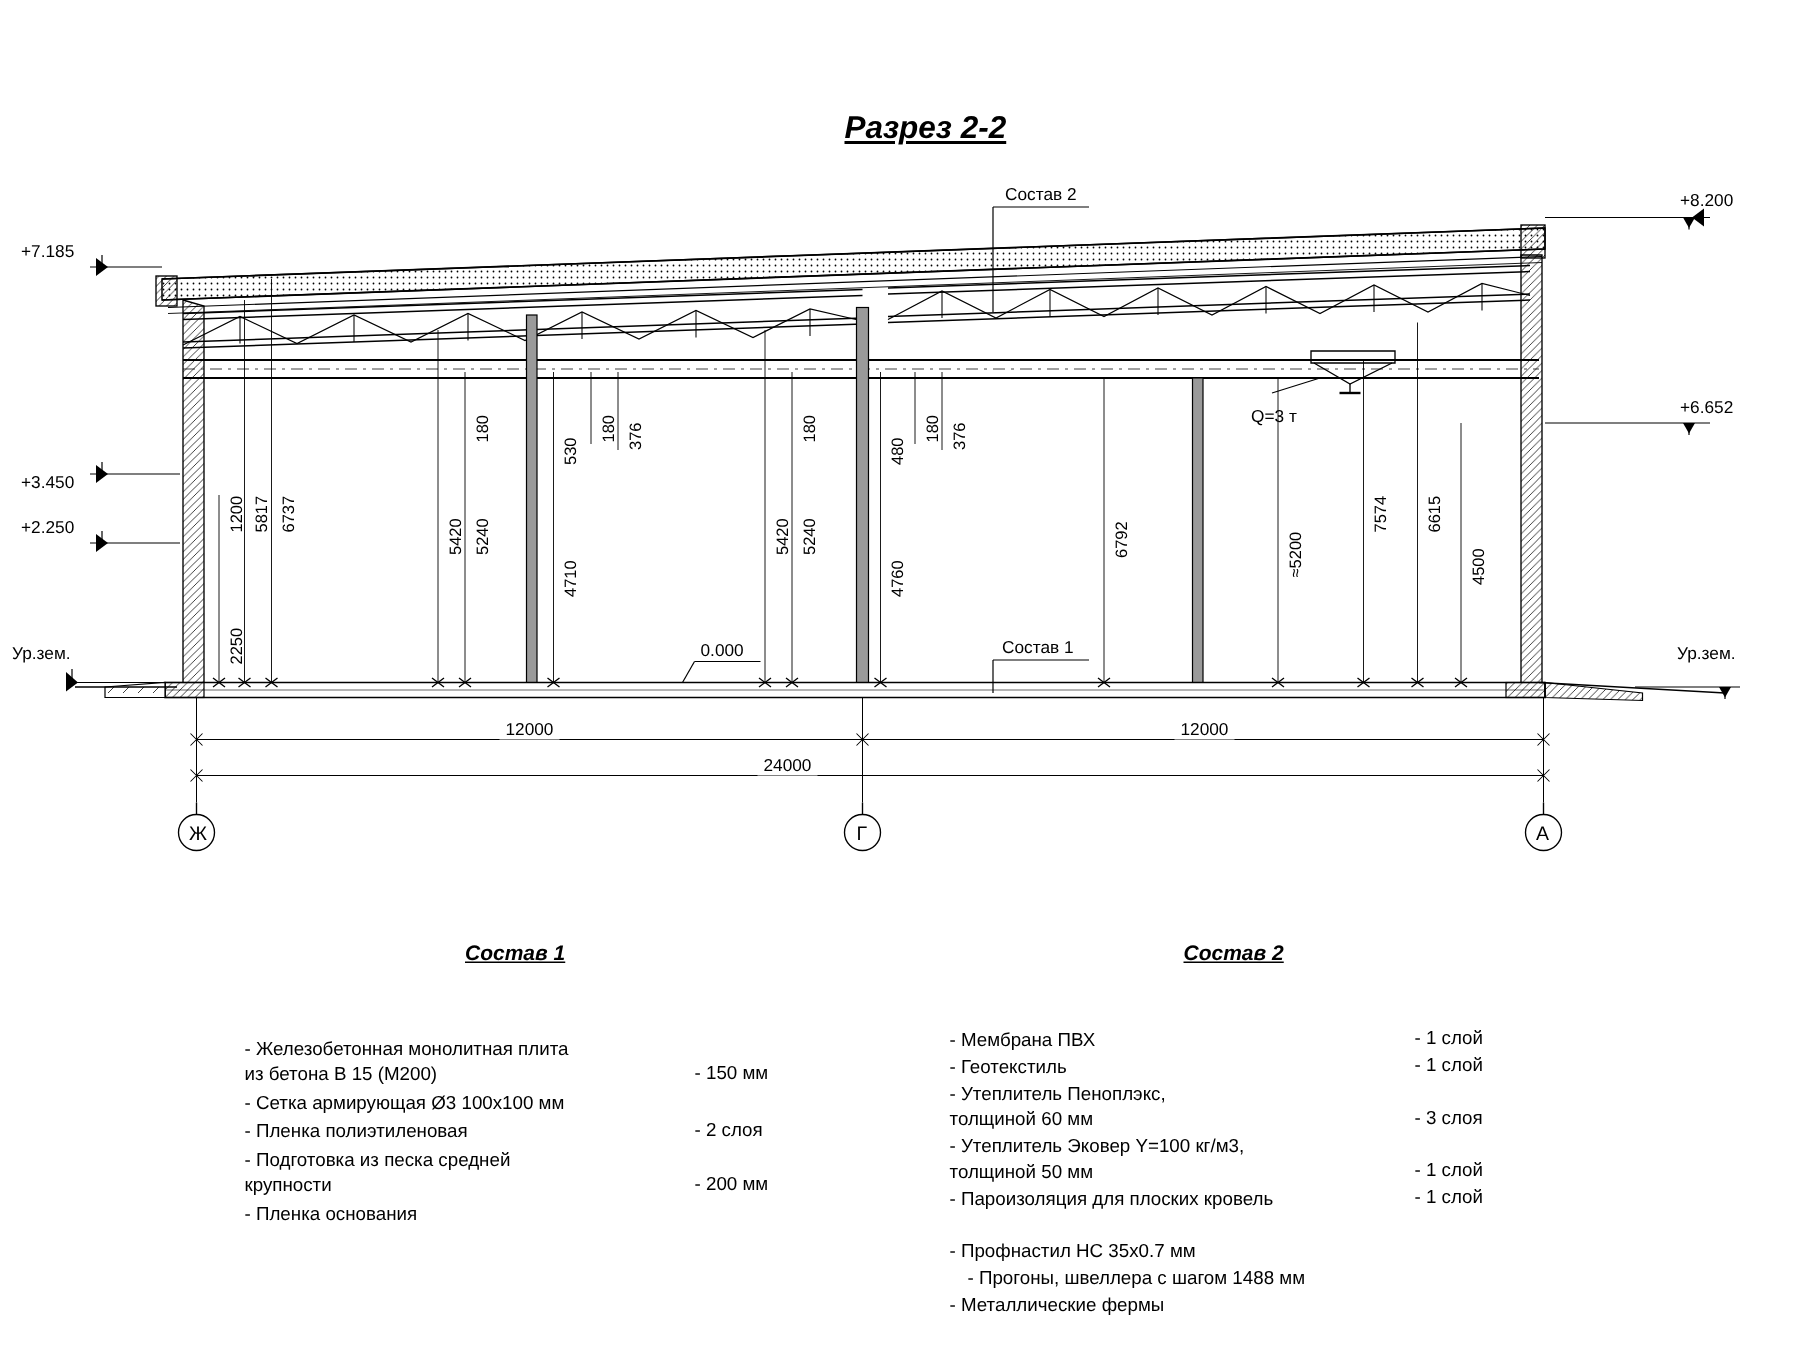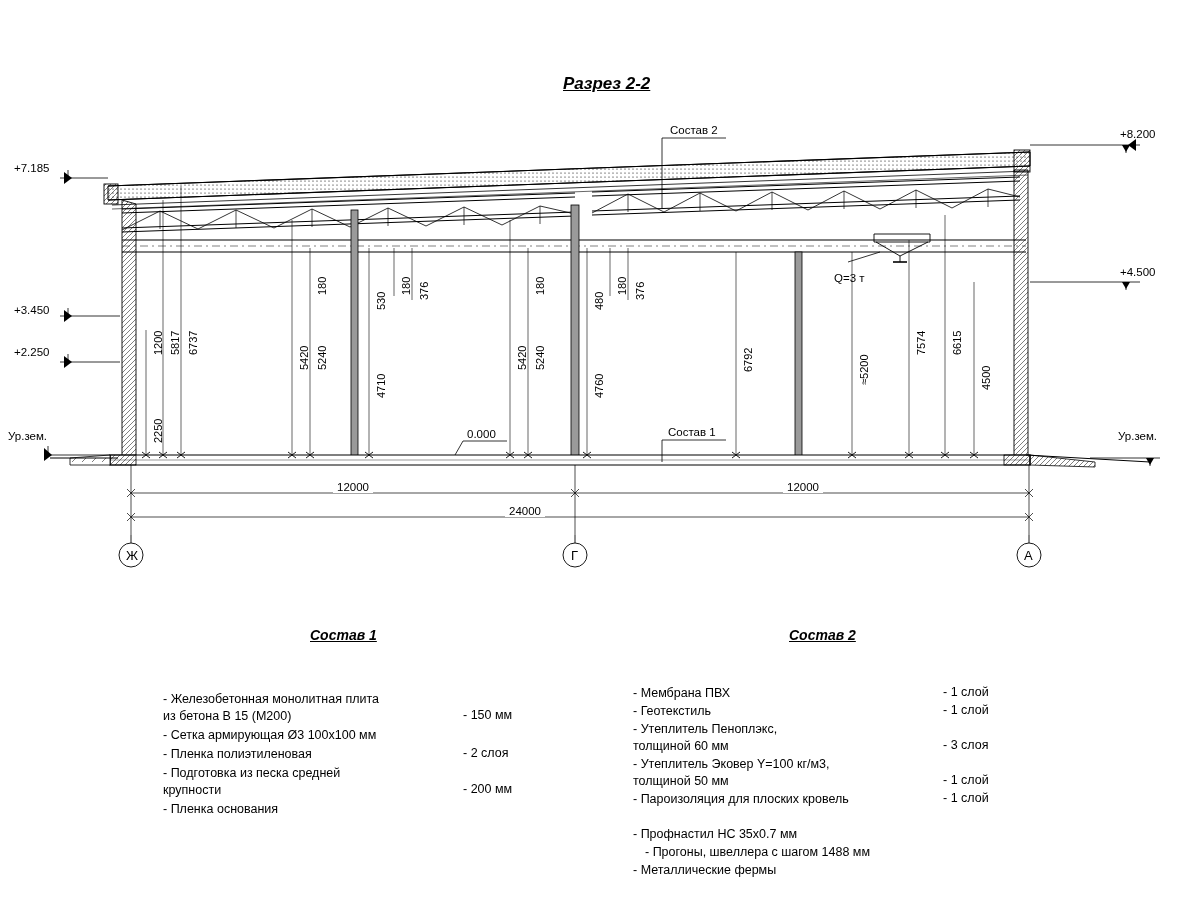--- a/index.html
+++ b/index.html
@@ -4,21 +4,21 @@
 <style>
   html,body{margin:0;padding:0;background:#ffffff;}
   body{
     width:1200px;height:900px;position:relative;overflow:hidden;
     font-family:"Liberation Sans", sans-serif;
     color:#000;
     font-size:12px;
   }
   #drawing{position:absolute;left:0;top:0;width:1200px;height:900px;}
   .title{
-    position:absolute;font-style:italic;font-weight:bold;font-size:17px;
+    position:absolute;font-style:italic;font-weight:bold;font-size:21px;
     text-decoration:underline;white-space:nowrap;
   }
   .lbl{position:absolute;white-space:nowrap;font-size:11.5px;}
   .vtxt{position:absolute;white-space:nowrap;font-size:11px;
         transform-origin:0 0;transform:rotate(-90deg);}
   .leg{position:absolute;font-size:12.5px;white-space:nowrap;}
   .leg-title{
     position:absolute;font-style:italic;font-weight:bold;font-size:14px;
     text-decoration:underline;white-space:nowrap;
   }
@@ -214,26 +214,26 @@
 </svg>
 
 <div class="title" style="left:563px;top:74px;">Разрез 2-2</div>
 
 <div class="lbl" style="left:670px;top:124px;">Состав 2</div>
 <div class="lbl" style="left:668px;top:426px;">Состав 1</div>
 <div class="lbl" style="left:467px;top:428px;">0.000</div>
 <div class="lbl" style="left:834px;top:272px;">Q=3 т</div>
 
 <div class="lbl" style="left:14px;top:162px;">+7.185</div>
-<div class="lbl" style="left:14px;top:304px;">+3.450</div>
+<div class="lbl" style="left:14px;top:316px;">+3.450</div>
 <div class="lbl" style="left:14px;top:346px;">+2.250</div>
 <div class="lbl" style="left:8px;top:430px;">Ур.зем.</div>
 
 <div class="lbl" style="left:1120px;top:128px;">+8.200</div>
-<div class="lbl" style="left:1120px;top:266px;">+4.500</div>
+<div class="lbl" style="left:1120px;top:266px;">+6.652</div>
 <div class="lbl" style="left:1118px;top:430px;">Ур.зем.</div>
 
 <div class="vtxt" style="left:152px;top:355px;">1200</div>
 <div class="vtxt" style="left:169px;top:355px;">5817</div>
 <div class="vtxt" style="left:187px;top:355px;">6737</div>
 <div class="vtxt" style="left:152px;top:443px;">2250</div>
 <div class="vtxt" style="left:316px;top:295px;">180</div>
 <div class="vtxt" style="left:298px;top:370px;">5420</div>
 <div class="vtxt" style="left:316px;top:370px;">5240</div>
 <div class="vtxt" style="left:375px;top:310px;">530</div>

